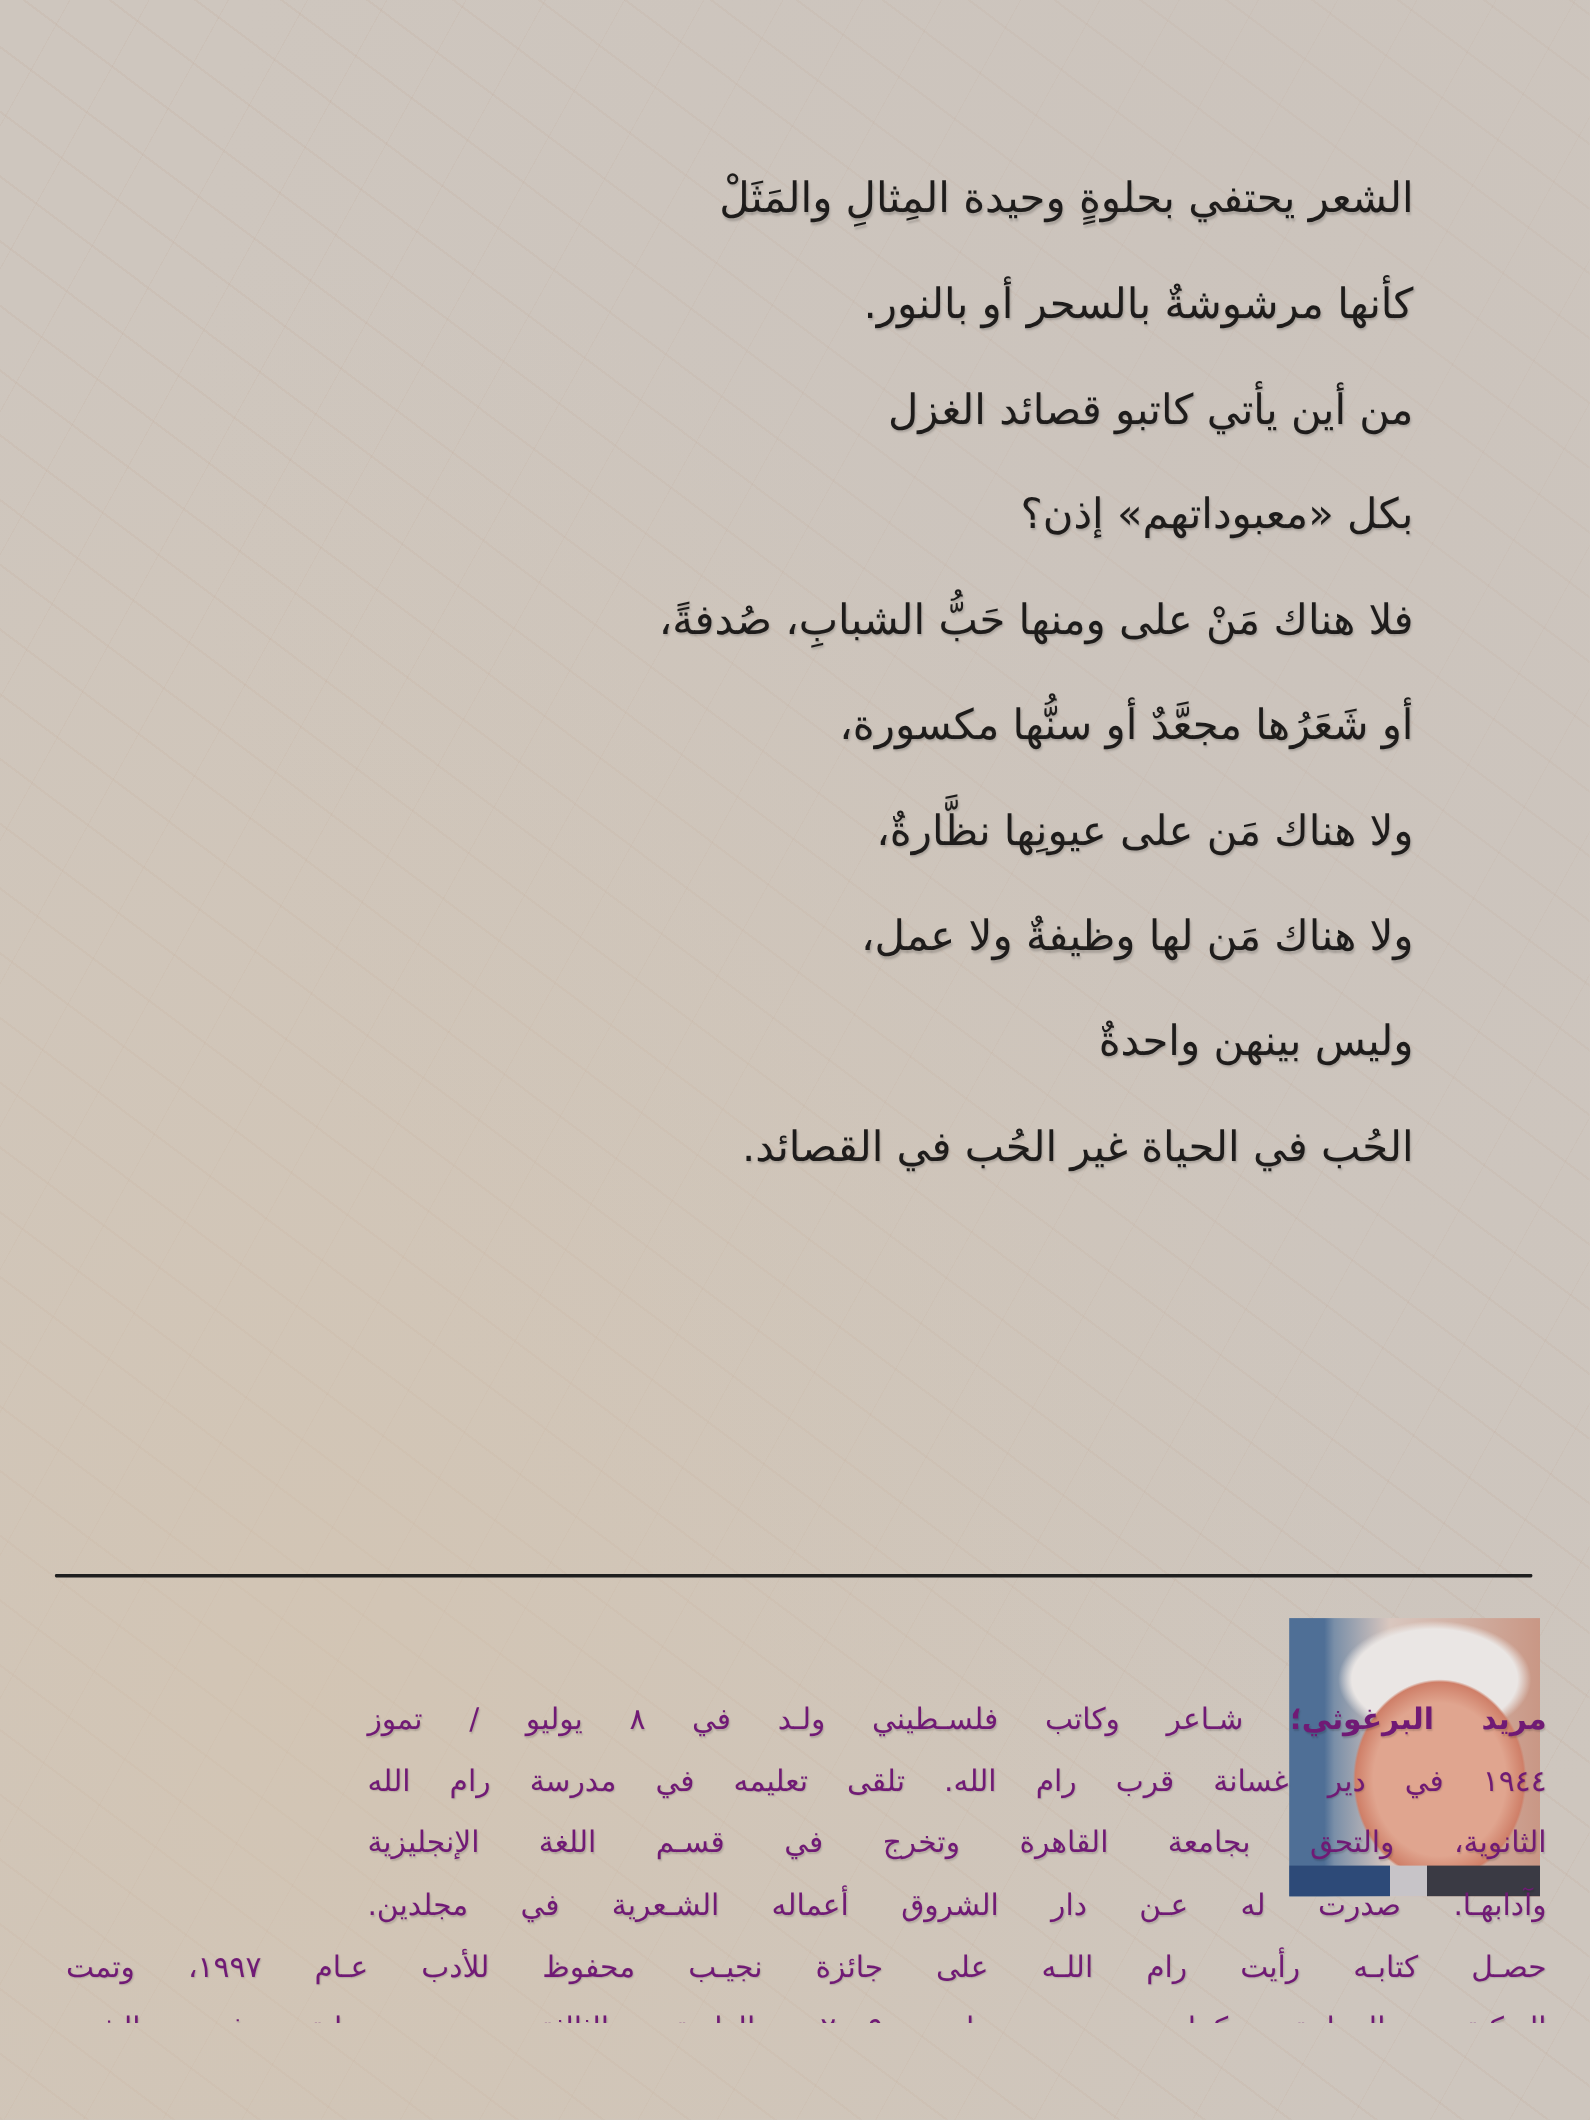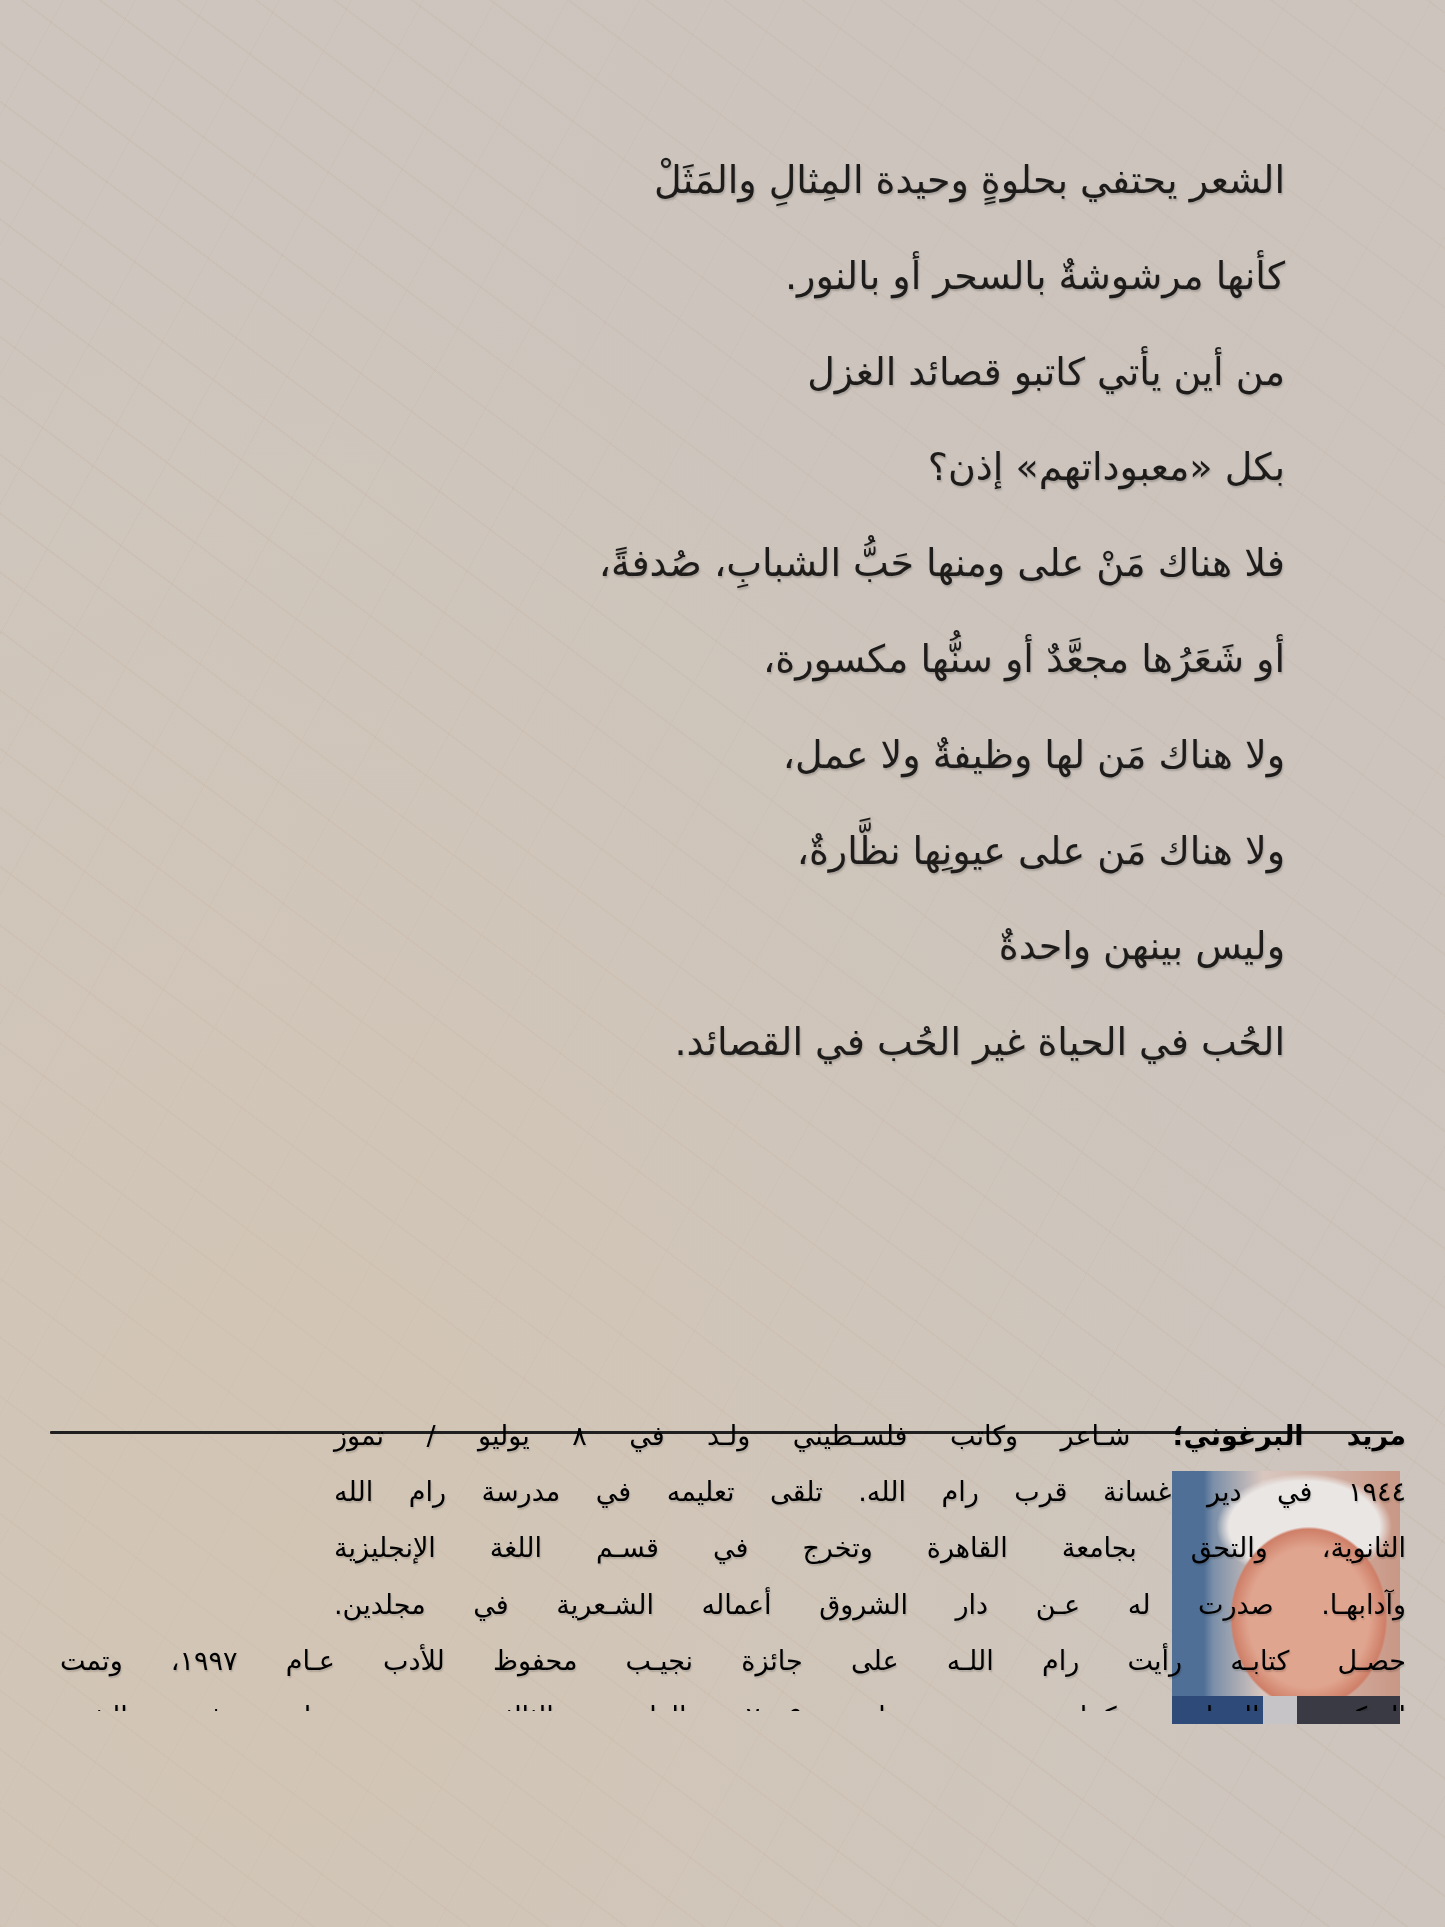--- a/index.html
+++ b/index.html
@@ -35,45 +35,45 @@
       radial-gradient(ellipse 48% 50% at 60% 58%, #e0a58f 0 55%, #cf7f68 70%, transparent 72%),
       radial-gradient(ellipse 55% 30% at 58% 22%, #eae6e4 0 60%, transparent 70%),
       linear-gradient(90deg, #4f6f96 0 14%, #7a8fa8 18%, #d9c7bf 40%, #c99785 100%);
     overflow:hidden;
   }
   .bio-photo .shoulder {
     position:absolute; left:0; bottom:0; width:100%; height:28px;
     background:linear-gradient(90deg,#2d4a78 0 40%, #c7c4c8 40% 55%, #3a3a44 55%);
   }
   .bio {
-    position:absolute; left:60px; top:1408px; width:1346px;
+    position:absolute; left:60px; top:1536px; width:1346px;
     direction:rtl; text-align:justify;
-    font-size:27px; line-height:56.2px; color:#000000;
+    font-size:27px; line-height:56.2px; color:#701a75;
     text-shadow: 1px 1.5px 1.5px rgba(0,0,0,0.15);
   }
   .bio-line { white-space:nowrap; text-align:justify; text-align-last:justify; height:56.2px; overflow:visible; }
   .bio-line.narrow { width:1072px; }
   .bio-line.wide { width:1346px; }
   .bio-name { font-weight:bold; }
   .bio-line.cut { height:22px; overflow:hidden; }
 </style>
 </head>
 <body>
 
 <div class="page">
 
   <div class="poem">
     <div class="poem-line">الشعر يحتفي بحلوةٍ وحيدة المِثالِ والمَثَلْ</div>
     <div class="poem-line">كأنها مرشوشةٌ بالسحر أو بالنور.</div>
     <div class="poem-line">من أين يأتي كاتبو قصائد الغزل</div>
     <div class="poem-line">بكل «معبوداتهم» إذن؟</div>
     <div class="poem-line">فلا هناك مَنْ على ومنها حَبُّ الشبابِ، صُدفةً،</div>
     <div class="poem-line">أو شَعَرُها مجعَّدٌ أو سنُّها مكسورة،</div>
+    <div class="poem-line">ولا هناك مَن على عيونِها نظَّارةٌ،</div>
     <div class="poem-line">ولا هناك مَن لها وظيفةٌ ولا عمل،</div>
-    <div class="poem-line">ولا هناك مَن على عيونِها نظَّارةٌ،</div>
     <div class="poem-line">وليس بينهن واحدةٌ</div>
     <div class="poem-line">الحُب في الحياة غير الحُب في القصائد.</div>
   </div>
 
   <div class="divider"></div>
 
   <div class="bio-photo" title="author-portrait">
     <div class="shoulder"></div>
   </div>
 

